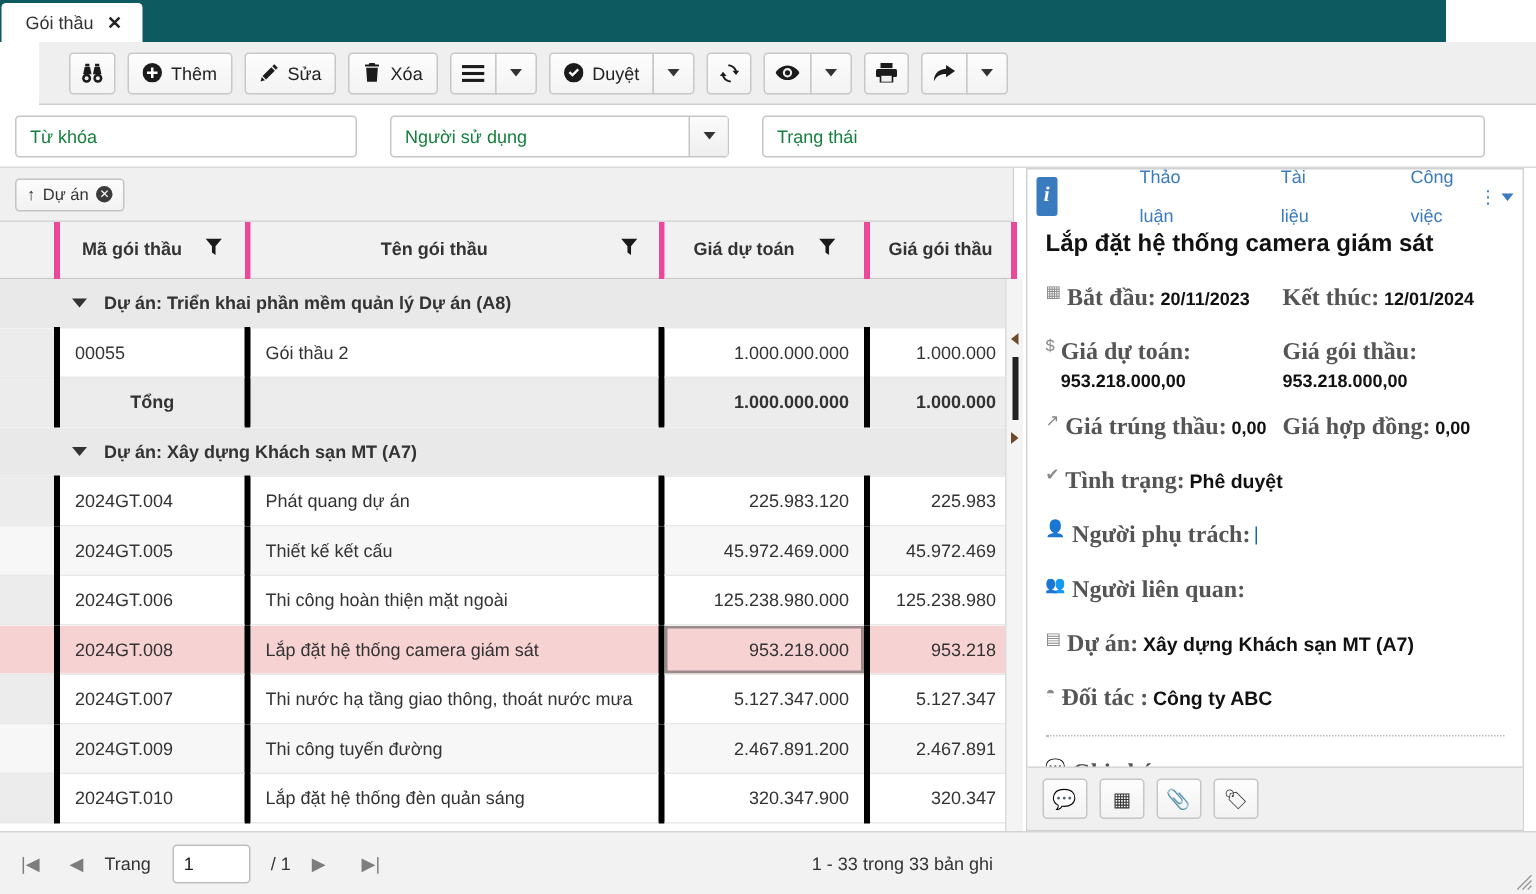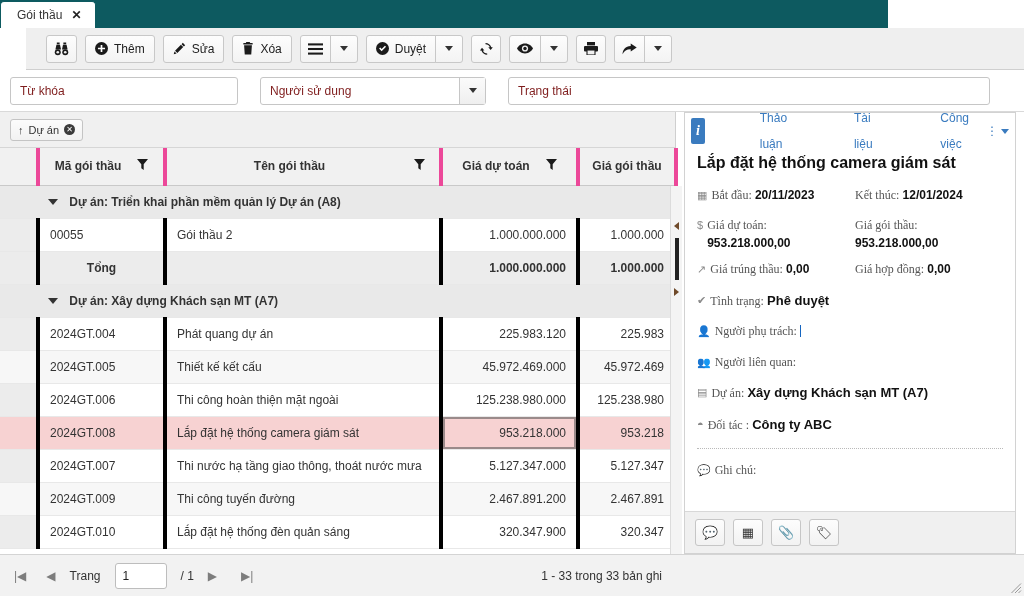--- a/index.html
+++ b/index.html
@@ -9,21 +9,21 @@
     overflow: hidden;
     font-family: "Liberation Sans", sans-serif;
     font-size: 12px;
     color: #333;
     background: #fff;
   }
   #app { position: relative; width: 1024px; height: 596px; }
 
   
   .tabstrip {
-    position: absolute; left: 0; top: 0; width: 888px; height: 28px;
+    position: absolute; left: 0; top: 0; width: 964px; height: 28px;
     background: #0d5a60;
   }
   .tab {
     position: absolute; left: 0; top: 1px; height: 27px;
     padding: 0 14px 0 16px;
     background: #ffffff;
     border-top-left-radius: 4px; border-top-right-radius: 4px;
     display: flex; align-items: center; gap: 9px;
     font-size: 12px; color: #333;
     border: 1px solid #0d5a60; border-bottom: none;
@@ -61,21 +61,21 @@
 
   
   .filterbar {
     position: absolute; left: 0; top: 70px; width: 1024px; height: 42px;
     background: #ffffff; border-bottom: 1px solid #d9d9d9;
     display: flex; align-items: center; padding: 0 10px; gap: 22px;
   }
   .tfield {
     height: 28px; border: 1px solid #c6c6c6; border-radius: 3px;
     background: #fff; display: flex; align-items: center;
-    padding: 0 9px; color: #7f1d1d; font-size: 12px;
+    padding: 0 9px; color: #15803d; font-size: 12px;
   }
   .f-keyword { width: 228px; }
   .f-user { width: 226px; padding: 0; position: relative; }
   .f-user .lbl { flex: 1; padding: 0 9px; }
   .f-user .ddbtn {
     width: 26px; height: 100%; border-left: 1px solid #c6c6c6;
     background: linear-gradient(#fbfbfb,#efefef);
     display: flex; align-items: center; justify-content: center;
   }
   .f-status { width: 482px; }
@@ -163,21 +163,21 @@
     line-height: 26px;
     margin-left: 44px;
   }
   .dmore { color: #3a7bbf; font-size: 12px; display: flex; align-items: center; gap: 4px; padding-left: 6px; cursor: pointer; }
   .dmore .caret { border-top-color: #3a7bbf; }
   .detail-body { flex: 1; overflow: hidden; padding: 2px 12px 0 12px; position: relative; }
   .d-title { font-size: 16px; font-weight: bold; color: #111; margin: 6px 0 14px 0; line-height: 1.25; }
   .d-row { display: flex; margin-bottom: 13px; font-size: 11.5px; color: #555; }
   .d-col { flex: 1; display: flex; align-items: flex-start; gap: 4px; line-height: 1.45; }
   .d-col.right { flex: 0 0 148px; }
-  .d-label { color: #555; font-family: "Liberation Serif", serif; font-size: 12px; }
+  .d-label { color: #555; font-family: "Liberation Serif", serif; font-size: 16px; font-weight: bold; }
   .d-val { font-weight: bold; color: #111; font-family: "Liberation Sans", sans-serif; font-size: 12px; }
   .d-val.big { font-size: 13px; }
   .d-icon { color: #8a8a8a; font-size: 11px; flex: none; line-height: 1.5; }
   .caret-cursor { display:inline-block; width:1px; height:12px; background:#1565c0; vertical-align:-2px; }
   .d-divider { border-top: 1px dotted #b9b9b9; margin: 10px 0 13px 0; }
   .detail-foot {
     height: 42px; border-top: 1px solid #d8d8d8; background: #f0f0f0;
     display: flex; align-items: center; gap: 8px; padding-left: 10px;
   }
   .fbtn {

